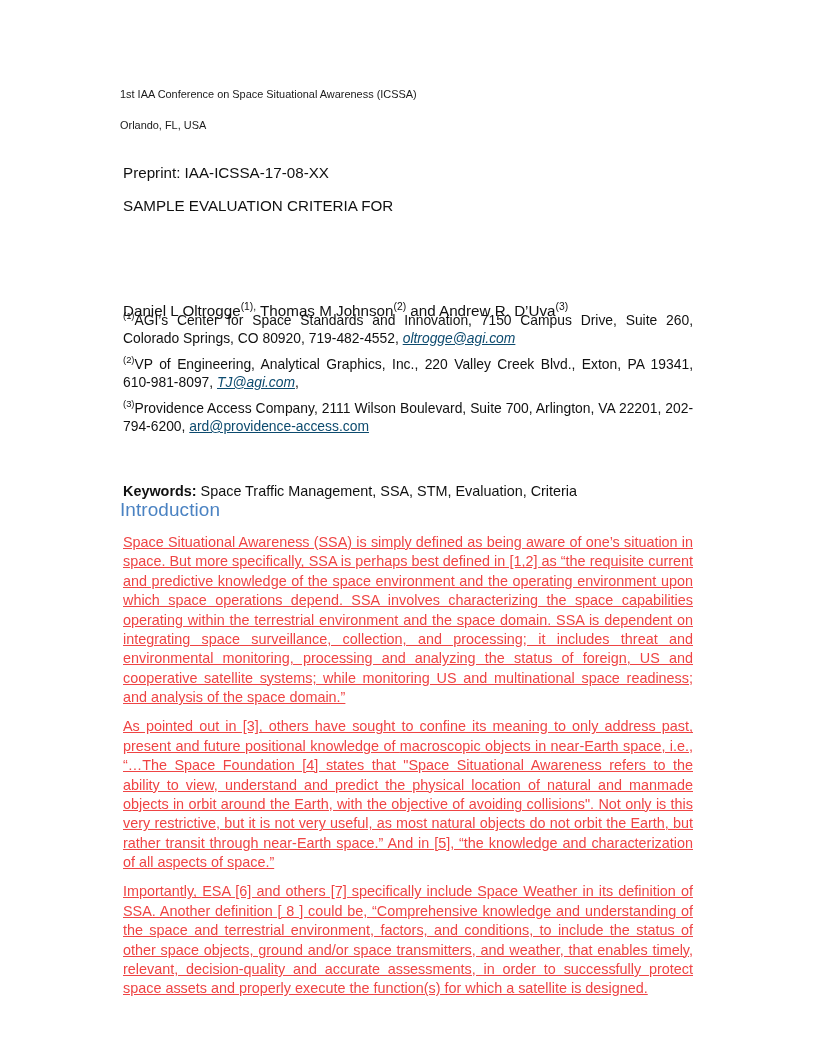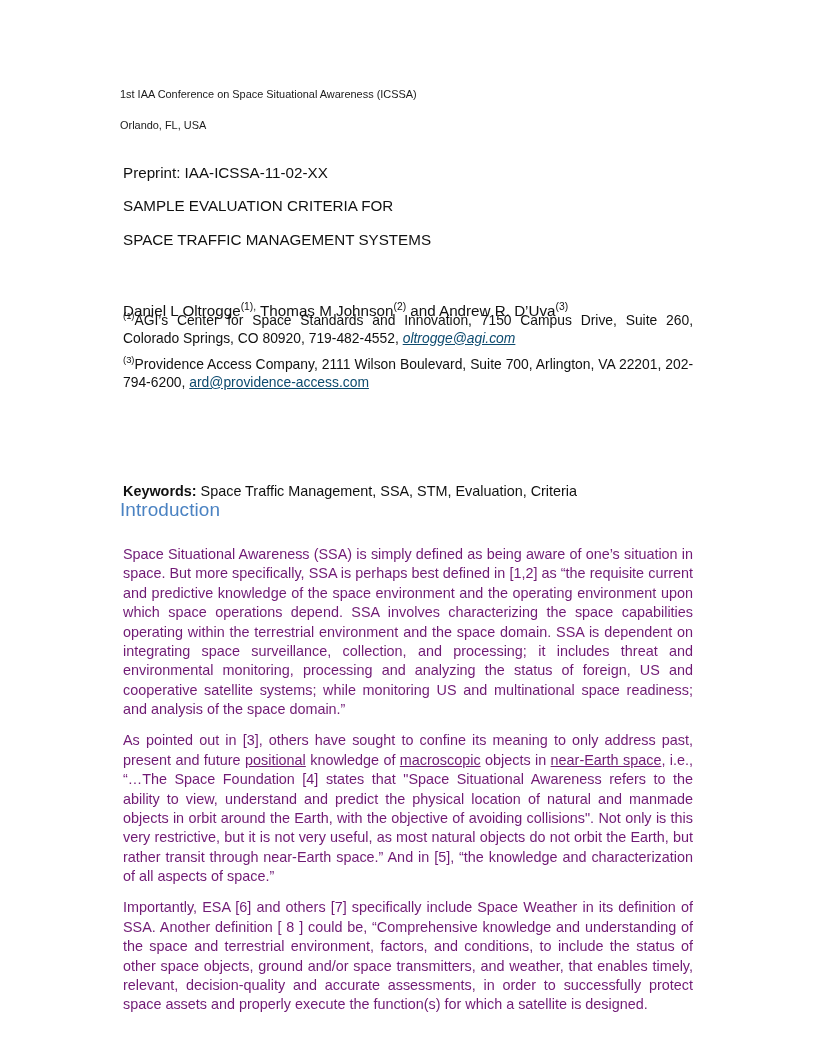--- a/index.html
+++ b/index.html
@@ -115,50 +115,51 @@
   .body-block {
     position: absolute;
     left: 123px;
     top: 533px;
     width: 570px;
   }
   .para {
     font-size: 10.8pt;
     line-height: 1.345;
     text-align: justify;
-    margin: 12px 0 10px 0;
-    color: #701a75;
+    margin: 0 0 10px 0;
+    color: #ef4444;
+    text-decoration: underline;
   }
   .para.last { text-align: justify; }
   .u { text-decoration: underline; }
 </style>
 </head>
 <body>
 
 <div class="page">
 
   <div class="doc-header">
     <p class="hdr-line">1st IAA Conference on Space Situational Awareness (ICSSA)</p>
     <p class="hdr-line">Orlando, FL, USA</p>
   </div>
 
   <div class="title-block">
-    <p class="title-line">Preprint: IAA-ICSSA-11-02-XX</p>
+    <p class="title-line">Preprint: IAA-ICSSA-17-08-XX</p>
     <p class="title-line">SAMPLE EVALUATION CRITERIA FOR</p>
-    <p class="title-line">SPACE TRAFFIC MANAGEMENT SYSTEMS</p>
   </div>
 
   <div class="authors">
     <span>Daniel L Oltrogge</span><sup>(1),</sup><span> Thomas M Johnson</span><sup>(2)</sup><span> and Andrew R. D’Uva</span><sup>(3)</sup>
   </div>
 
   <div class="affiliations">
 
     <p class="affil"><sup>(1)</sup><span>AGI’s Center for Space Standards and Innovation, 7150 Campus Drive, Suite 260, Colorado Springs, CO 80920, 719-482-4552, </span><a class="mail ital" href="#">oltrogge@agi.com</a><span></span></p>
 
+    <p class="affil"><sup>(2)</sup><span>VP of Engineering, Analytical Graphics, Inc., 220 Valley Creek Blvd., Exton, PA 19341, 610-981-8097, </span><a class="mail ital" href="#">TJ@agi.com</a><span>,</span></p>
 
     <p class="affil"><sup>(3)</sup><span>Providence Access Company, 2111 Wilson Boulevard, Suite 700, Arlington, VA 22201, 202-794-6200, </span><a class="mail" href="#">ard@providence-access.com</a><span></span></p>
 
   </div>
 
   <div class="keywords">
     <b>Keywords:</b><span> Space Traffic Management, SSA, STM, Evaluation, Criteria</span>
   </div>
 
   <h2 class="sec-heading">Introduction</h2>

